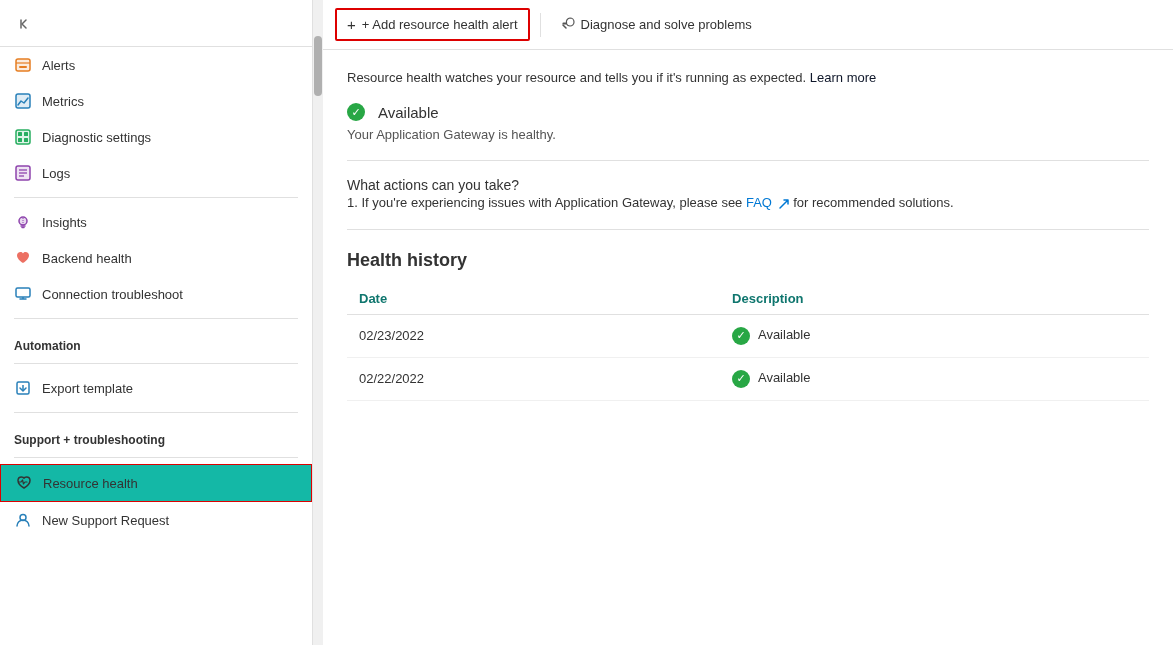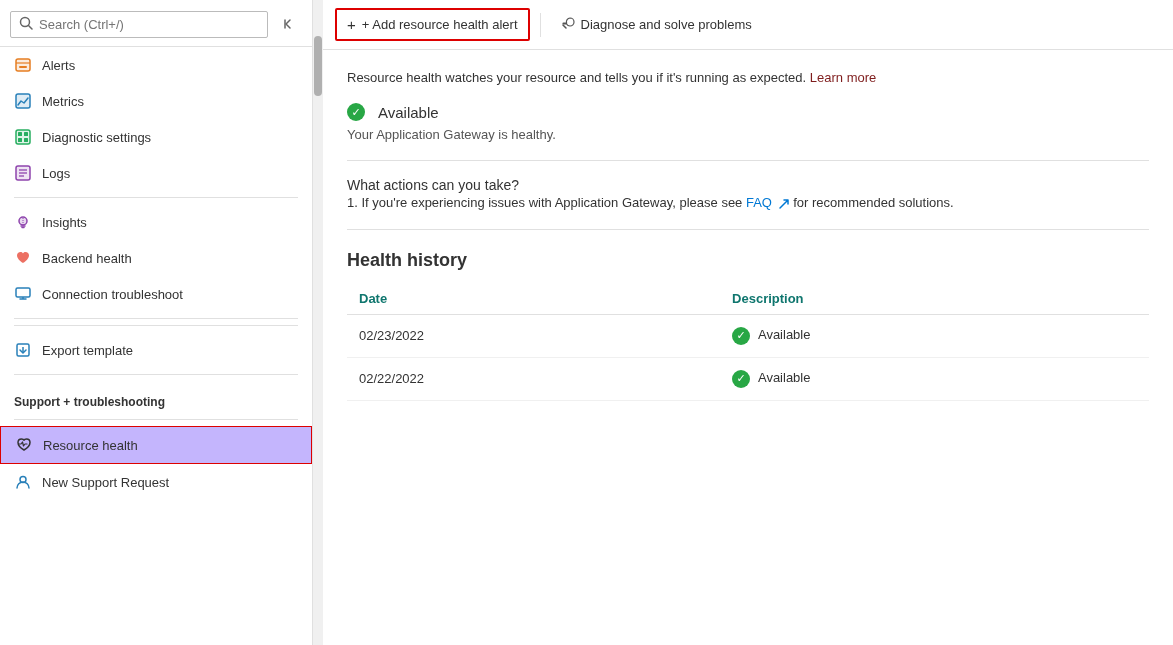--- a/index.html
+++ b/index.html
@@ -61,21 +61,21 @@
     .sidebar-item {
       display: flex;
       align-items: center;
       padding: 9px 14px;
       cursor: pointer;
       gap: 10px;
       color: #333;
       font-size: 13px;
     }
     .sidebar-item.active {
-      background: #c4b5fd;
+      background: #14b8a6;
       border: 1.5px solid #d00;
     }
     .sidebar-item .icon {
       width: 18px;
       height: 18px;
       display: flex;
       align-items: center;
       justify-content: center;
       flex-shrink: 0;
     }
@@ -149,21 +149,21 @@
     }
     .content-body::-webkit-scrollbar { width: 8px; }
     .content-body::-webkit-scrollbar-thumb { background: #ccc; border-radius: 4px; }
 
     .description-line {
       font-size: 13px;
       color: #333;
       margin-bottom: 18px;
     }
     .learn-more {
-      color: #7f1d1d;
+      color: #0f172a;
       text-decoration: none;
       text-align: center;
     }
 
     .status-row {
       display: flex;
       align-items: center;
       gap: 8px;
       margin-bottom: 6px;
     }
@@ -262,29 +262,20 @@
       background: #b0b0b0;
       border-radius: 4px;
       margin-top: 36px;
     }
   </style>
 </head>
 <body>
 
 <div class="sidebar">
   <div class="search-bar">
-    <div class="search-input-wrap">
-      <span>
-        <svg width="14" height="14" viewBox="0 0 14 14" fill="none">
-          <circle cx="6" cy="6" r="4.5" stroke="#666" stroke-width="1.5"></circle>
-          <line x1="9.5" y1="9.5" x2="13" y2="13" stroke="#666" stroke-width="1.5" stroke-linecap="round"></line>
-        </svg>
-      </span>
-      <input type="text" placeholder="Search (Ctrl+/)" style="">
-    </div>
     <div class="collapse-btn">
       <svg width="16" height="16" viewBox="0 0 16 16" fill="none">
         <polyline points="10,4 6,8 10,12" stroke="#666" stroke-width="1.5" stroke-linecap="round" stroke-linejoin="round"></polyline>
         <polyline points="5,4 5,12" stroke="#666" stroke-width="1.5" stroke-linecap="round"></polyline>
       </svg>
     </div>
   </div>
 
   <div class="sidebar-scroll">
 
@@ -367,20 +358,21 @@
         <svg width="16" height="16" viewBox="0 0 16 16" fill="none">
           <rect x="1" y="2" width="14" height="9" rx="1.5" stroke="#2980b9" stroke-width="1.5" fill="none"></rect>
           <line x1="5" y1="13" x2="11" y2="13" stroke="#2980b9" stroke-width="1.5" stroke-linecap="round"></line>
           <line x1="8" y1="11" x2="8" y2="13" stroke="#2980b9" stroke-width="1.5"></line>
         </svg>
       </span>
       <span>Connection troubleshoot</span>
     </div>
 
     <div class="sidebar-divider"></div>
+    <div class="sidebar-section-header">Automation</div>
     <div class="sidebar-divider"></div>
 
 
     <div class="sidebar-item">
       <span class="icon icon-export">
         <svg width="16" height="16" viewBox="0 0 16 16" fill="none">
           <rect x="2" y="2" width="12" height="12" rx="1.5" stroke="#2980b9" stroke-width="1.5" fill="none"></rect>
           <line x1="8" y1="5" x2="8" y2="11" stroke="#2980b9" stroke-width="1.5"></line>
           <polyline points="5,8 8,11 11,8" stroke="#2980b9" stroke-width="1.5" fill="none" stroke-linecap="round" stroke-linejoin="round"></polyline>
         </svg>

